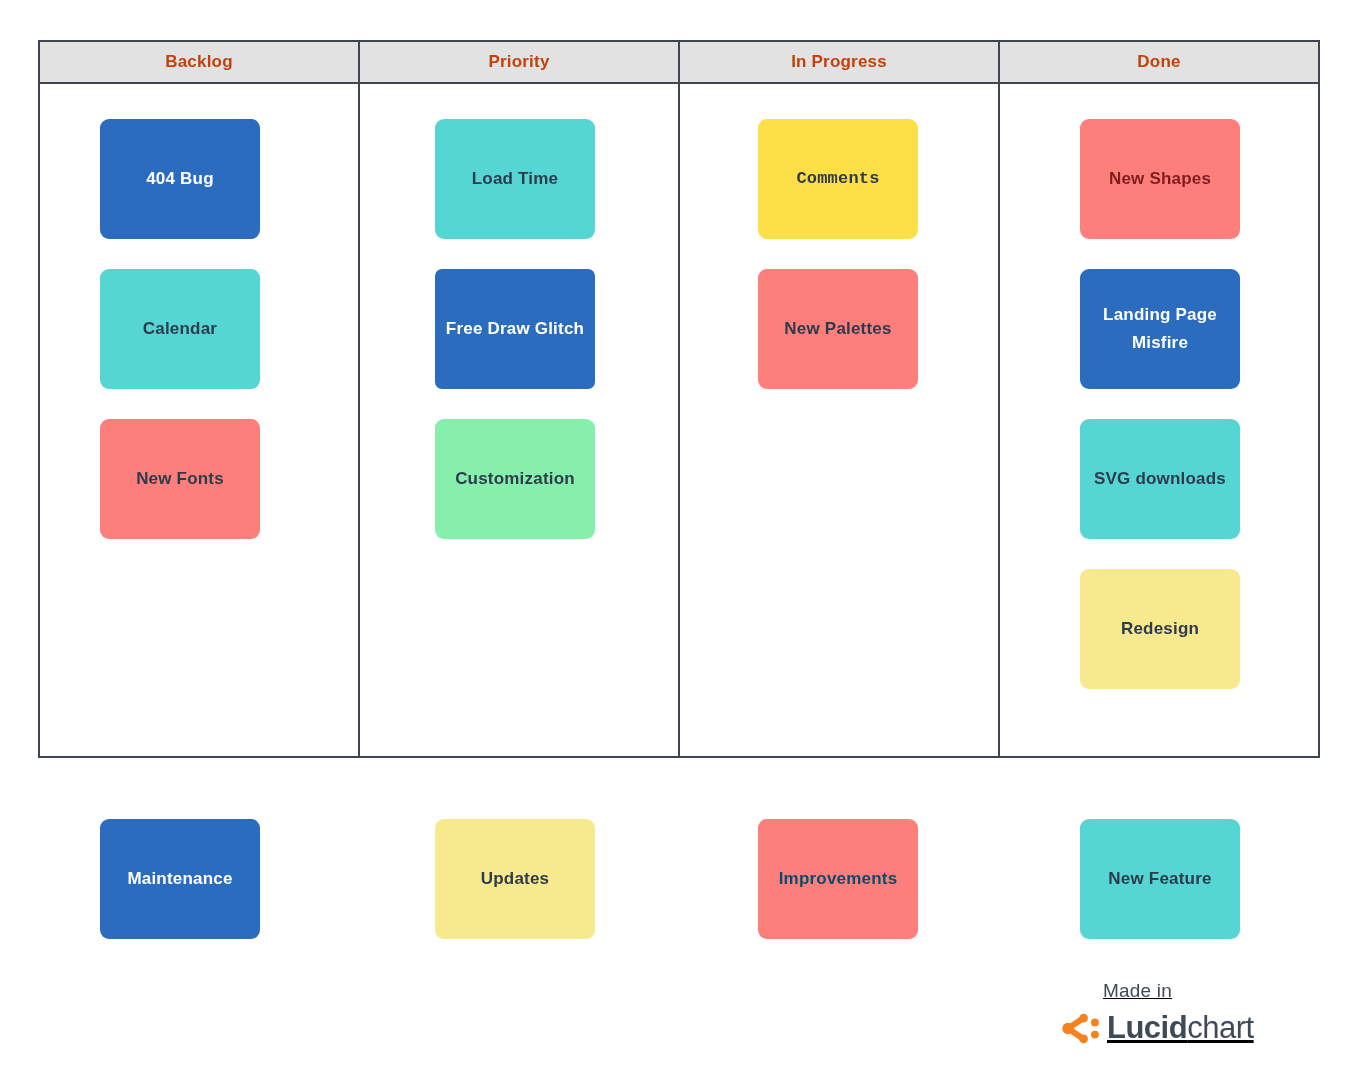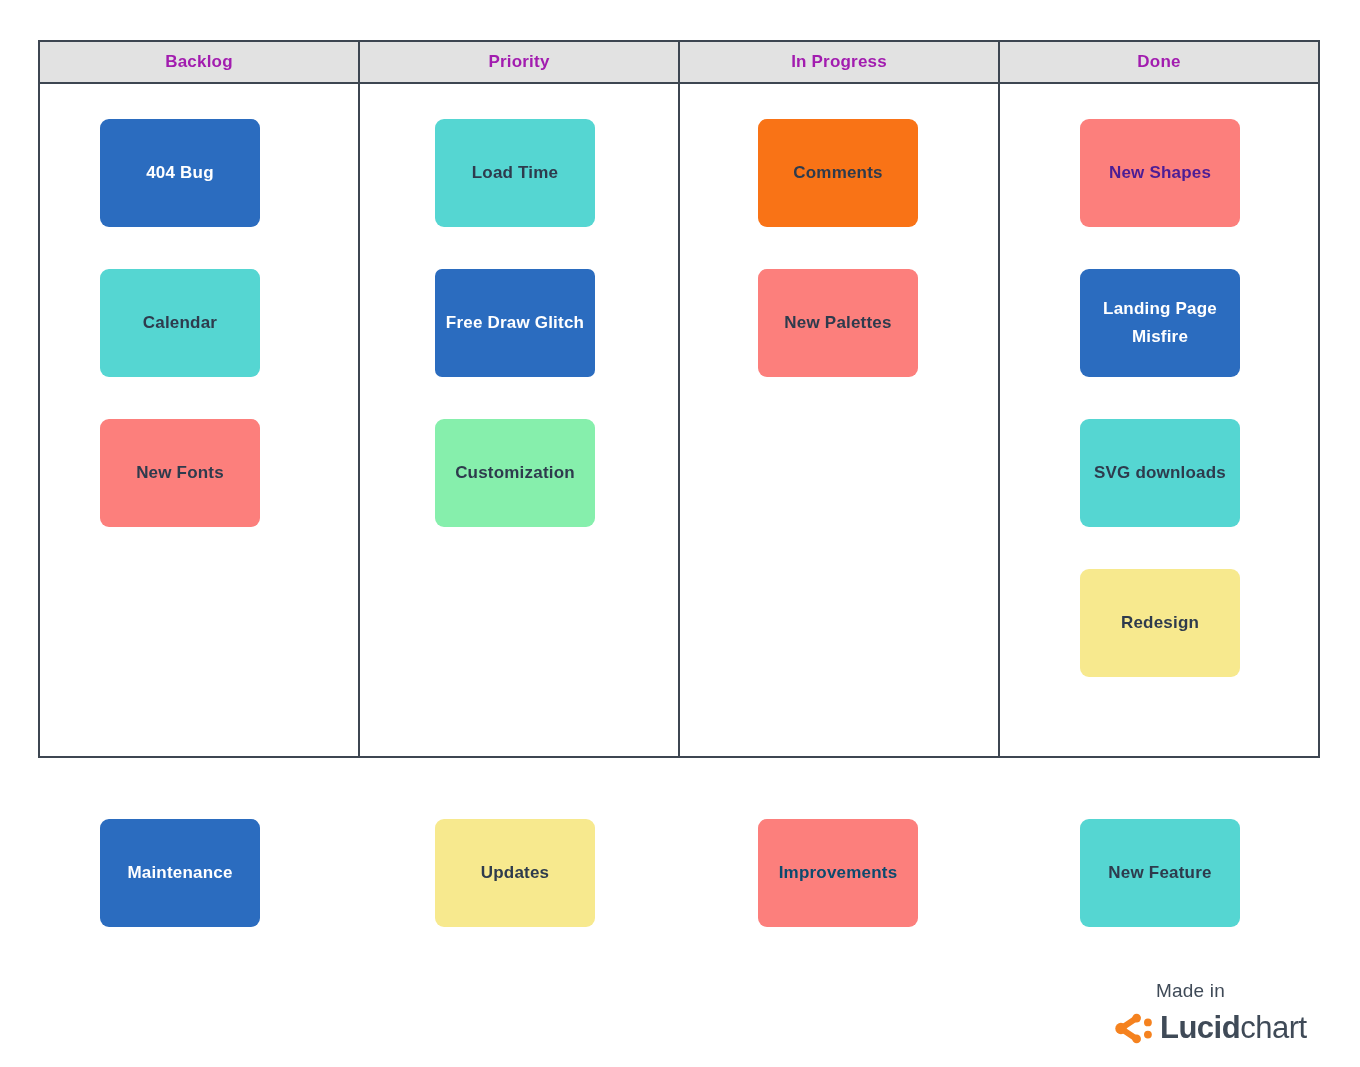--- a/index.html
+++ b/index.html
@@ -21,47 +21,48 @@
   .board-header{
     display:flex;
     height:40px;
     background:#e2e2e2;
     border-bottom:2px solid #3d4651;
     box-sizing:content-box;
   }
   .board-header .cell{
     flex:1;
     display:flex;align-items:center;justify-content:center;
-    font-weight:bold;font-size:17px;color:#a21caf;
+    font-weight:bold;font-size:17px;color:#c2410c;
     letter-spacing:.2px;
   }
   .board-header .cell + .cell{border-left:2px solid #3d4651;}
   .board-body{
     display:flex;
     height:674px;
   }
   .board-body .col{flex:1;}
   .board-body .col + .col{border-left:2px solid #3d4651;}
   .card{
     position:absolute;
-    width:160px;height:108px;
+    width:160px;height:120px;
     border-radius:9px;
     display:flex;align-items:center;justify-content:center;
     text-align:center;
     font-weight:bold;font-size:17px;
     line-height:1.65;
     padding:0 5px;
     box-sizing:border-box;
     letter-spacing:.2px;
     cursor:default;
   }
   .footer-logo{
     position:absolute;
-    left:1114px;top:980px;
+    left:1061px;top:980px;
     width:210px;
+    text-decoration:underline;
   }
   .made-in{
     margin-left:42px;
     font-size:19px;
     color:#3f4a57;
     letter-spacing:.2px;
   }
   .brand-row{
     display:flex;align-items:center;
     margin-top:8px;
@@ -106,27 +107,27 @@
       </div>
       <div class="card" style="left: 435px; top: 119px; background: rgb(85, 214, 210); color: rgb(46, 59, 77);">
         <span>Load Time</span>
       </div>
       <div class="card" style="left: 435px; top: 269px; background: rgb(43, 108, 191); color: rgb(255, 255, 255); border-radius: 7px;">
         <span>Free Draw Glitch</span>
       </div>
       <div class="card" style="left: 435px; top: 419px; background: #86efac; color: rgb(46, 59, 77);">
         <span>Customization</span>
       </div>
-      <div class="card" style="left: 758px; top: 119px; background: #f97316; color: rgb(46, 59, 77);">
+      <div class="card" style="left: 758px; top: 119px; background: #fde047; color: rgb(46, 59, 77); font-family: Liberation Mono, monospace;">
         <span>Comments</span>
       </div>
       <div class="card" style="left: 758px; top: 269px; background: rgb(252, 127, 124); color: rgb(46, 59, 77);">
         <span>New Palettes</span>
       </div>
-      <div class="card" style="left: 1080px; top: 119px; background: rgb(252, 127, 124); color: #4c1d95; border-radius: 9px;">
+      <div class="card" style="left: 1080px; top: 119px; background: rgb(252, 127, 124); color: #7f1d1d; border-radius: 9px;">
         <span>New Shapes</span>
       </div>
       <div class="card" style="left: 1080px; top: 269px; background: rgb(43, 108, 191); color: rgb(255, 255, 255);">
         <span>Landing Page Misfire</span>
       </div>
       <div class="card" style="left: 1080px; top: 419px; background: rgb(85, 214, 210); color: rgb(46, 59, 77);">
         <span>SVG downloads</span>
       </div>
       <div class="card" style="left: 1080px; top: 569px; background: rgb(247, 233, 142); color: rgb(46, 59, 77);">
         <span>Redesign</span>

